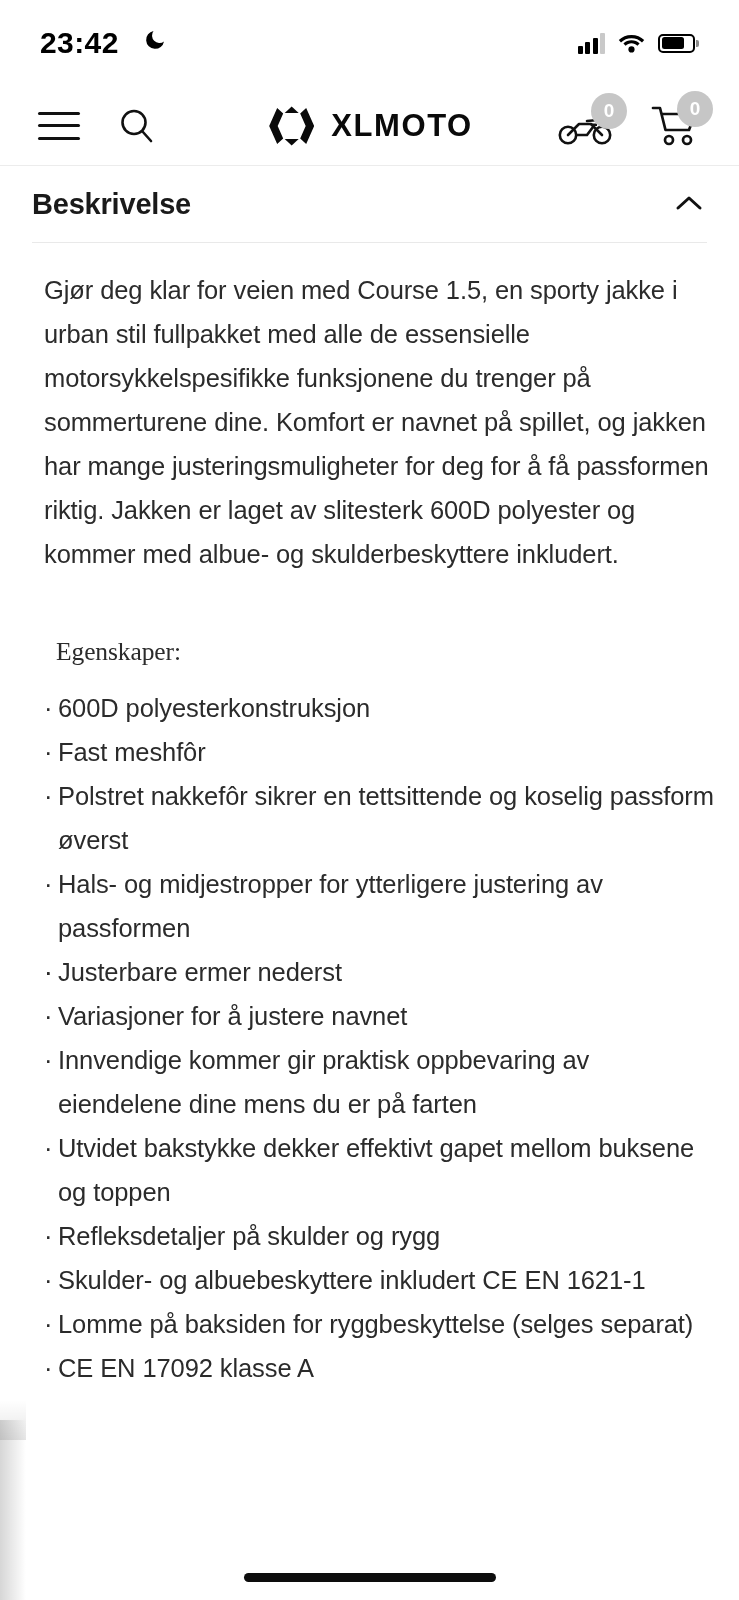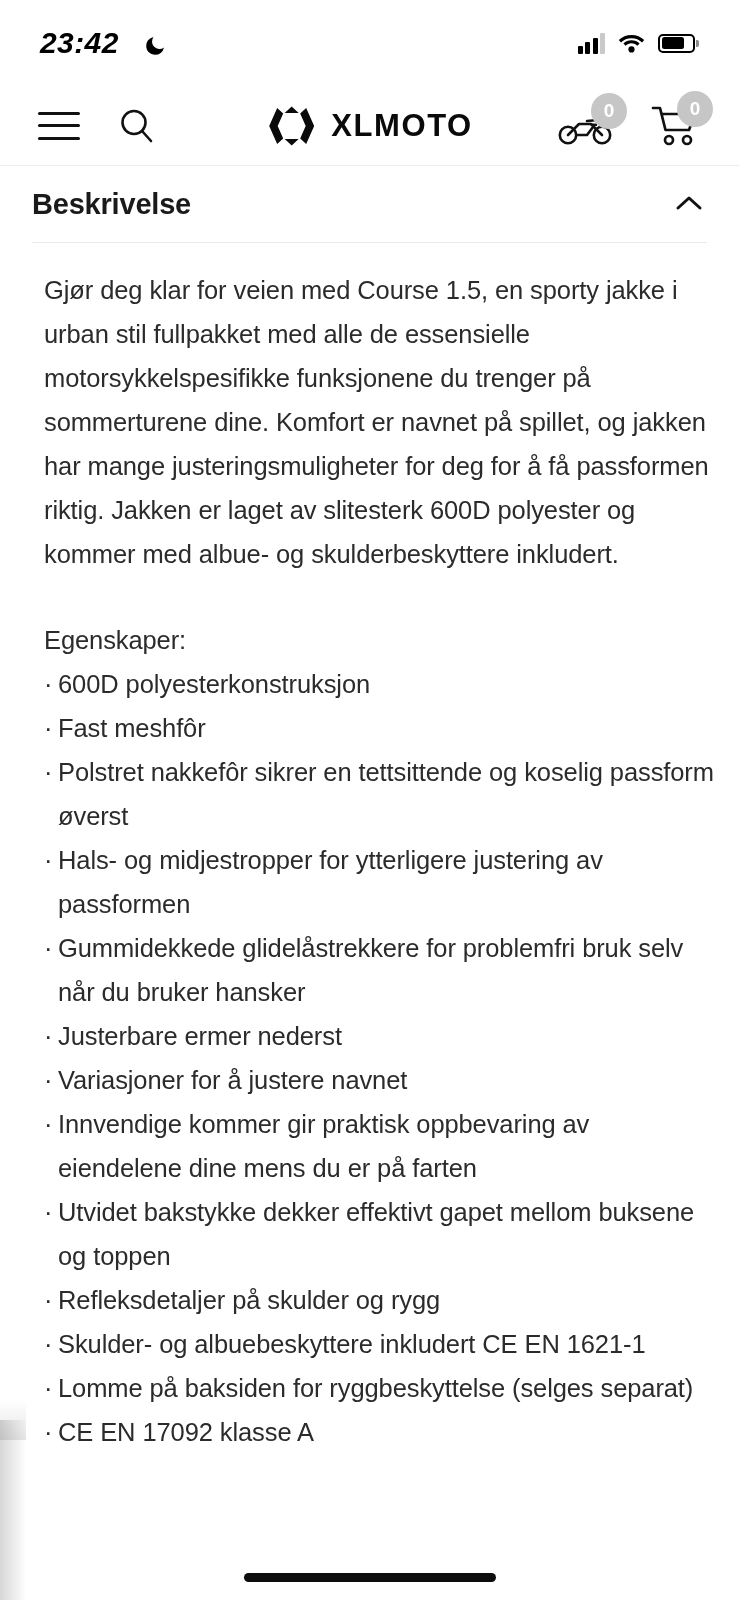--- a/index.html
+++ b/index.html
@@ -11,21 +11,21 @@
     overflow:hidden;
   }
   .screen { position:relative; width:739px; height:1600px; background:#fff; overflow:hidden; }
 
   
   .statusbar {
     position:absolute; top:0; left:0; width:739px; height:86px;
     display:flex; align-items:center; justify-content:space-between;
     padding:0 44px 0 40px;
   }
-  .status-left { display:flex; align-items:flex-end; gap:24px;font-style:italic; }
+  .status-left { display:flex; align-items:flex-start; gap:24px; }
   .status-time {
     font-size:30px; font-weight:700; color:#000;
     letter-spacing:0.4px; line-height:1;
   }
   .moon-icon { width:24px; height:24px; display:block; }
   .status-right { display:flex; align-items:center; gap:13px; }
   .signal-icon { display:flex; align-items:flex-end; gap:2.5px; height:22px; }
   .signal-icon i { display:block; width:5px; background:#000; border-radius:1px; }
   .signal-icon i:nth-child(1){ height:8px; }
   .signal-icon i:nth-child(2){ height:12px; }
@@ -93,21 +93,21 @@
 
   
   .content {
     position:absolute; top:268px; left:12px; width:739px;
     padding:0 32px 0 32px;
     font-size:25.5px; color:#2b2b2b; line-height:44px;
     letter-spacing:-0.1px;
   }
   .intro { margin:0; }
   .spacer { height:42px; }
-  .feat-title { margin:0; }
+  .feat-title { margin:12px;font-family:Liberation Serif, serif; }
   .feat-list { list-style:none; margin:0; padding:0; }
   .feat-list li { position:relative; padding-left:14px; }
   .feat-list li .dot {
     position:absolute; left:0; top:0;
   }
 
   
   .edge-shadow {
     position:absolute; left:0; bottom:0; width:26px; height:180px;
     background:linear-gradient(to right, rgba(0,0,0,0.16), rgba(0,0,0,0));
@@ -214,21 +214,21 @@
 
   <div class="content">
     <p class="intro">Gjør deg klar for veien med Course 1.5, en sporty jakke i urban stil fullpakket med alle de essensielle motorsykkelspesifikke funksjonene du trenger på sommerturene dine. Komfort er navnet på spillet, og jakken har mange justeringsmuligheter for deg for å få passformen riktig. Jakken er laget av slitesterk 600D polyester og kommer med albue- og skulderbeskyttere inkludert.</p>
     <div class="spacer"></div>
     <p class="feat-title">Egenskaper:</p>
     <ul class="feat-list" id="feature-list">
         <li><span class="dot">·</span><span>600D polyesterkonstruksjon</span></li>
         <li><span class="dot">·</span><span>Fast meshfôr</span></li>
         <li><span class="dot">·</span><span>Polstret nakkefôr sikrer en tettsittende og koselig passform øverst</span></li>
         <li><span class="dot">·</span><span>Hals- og midjestropper for ytterligere justering av passformen</span></li>
-        <li><span class="dot">·</span><span>Gummidekkede glidelåstrekkere for problemfri bruk selv når du bruker hansker</span></li>
+        <li><span class="dot">·</span></li>
         <li><span class="dot">·</span><span>Justerbare ermer nederst</span></li>
         <li><span class="dot">·</span><span>Variasjoner for å justere navnet</span></li>
         <li><span class="dot">·</span><span>Innvendige kommer gir praktisk oppbevaring av eiendelene dine mens du er på farten</span></li>
         <li><span class="dot">·</span><span>Utvidet bakstykke dekker effektivt gapet mellom buksene og toppen</span></li>
         <li><span class="dot">·</span><span>Refleksdetaljer på skulder og rygg</span></li>
         <li><span class="dot">·</span><span>Skulder- og albuebeskyttere inkludert CE EN 1621-1</span></li>
         <li><span class="dot">·</span><span>Lomme på baksiden for ryggbeskyttelse (selges separat)</span></li>
         <li><span class="dot">·</span><span>CE EN 17092 klasse A</span></li>
       </ul>
   </div>

